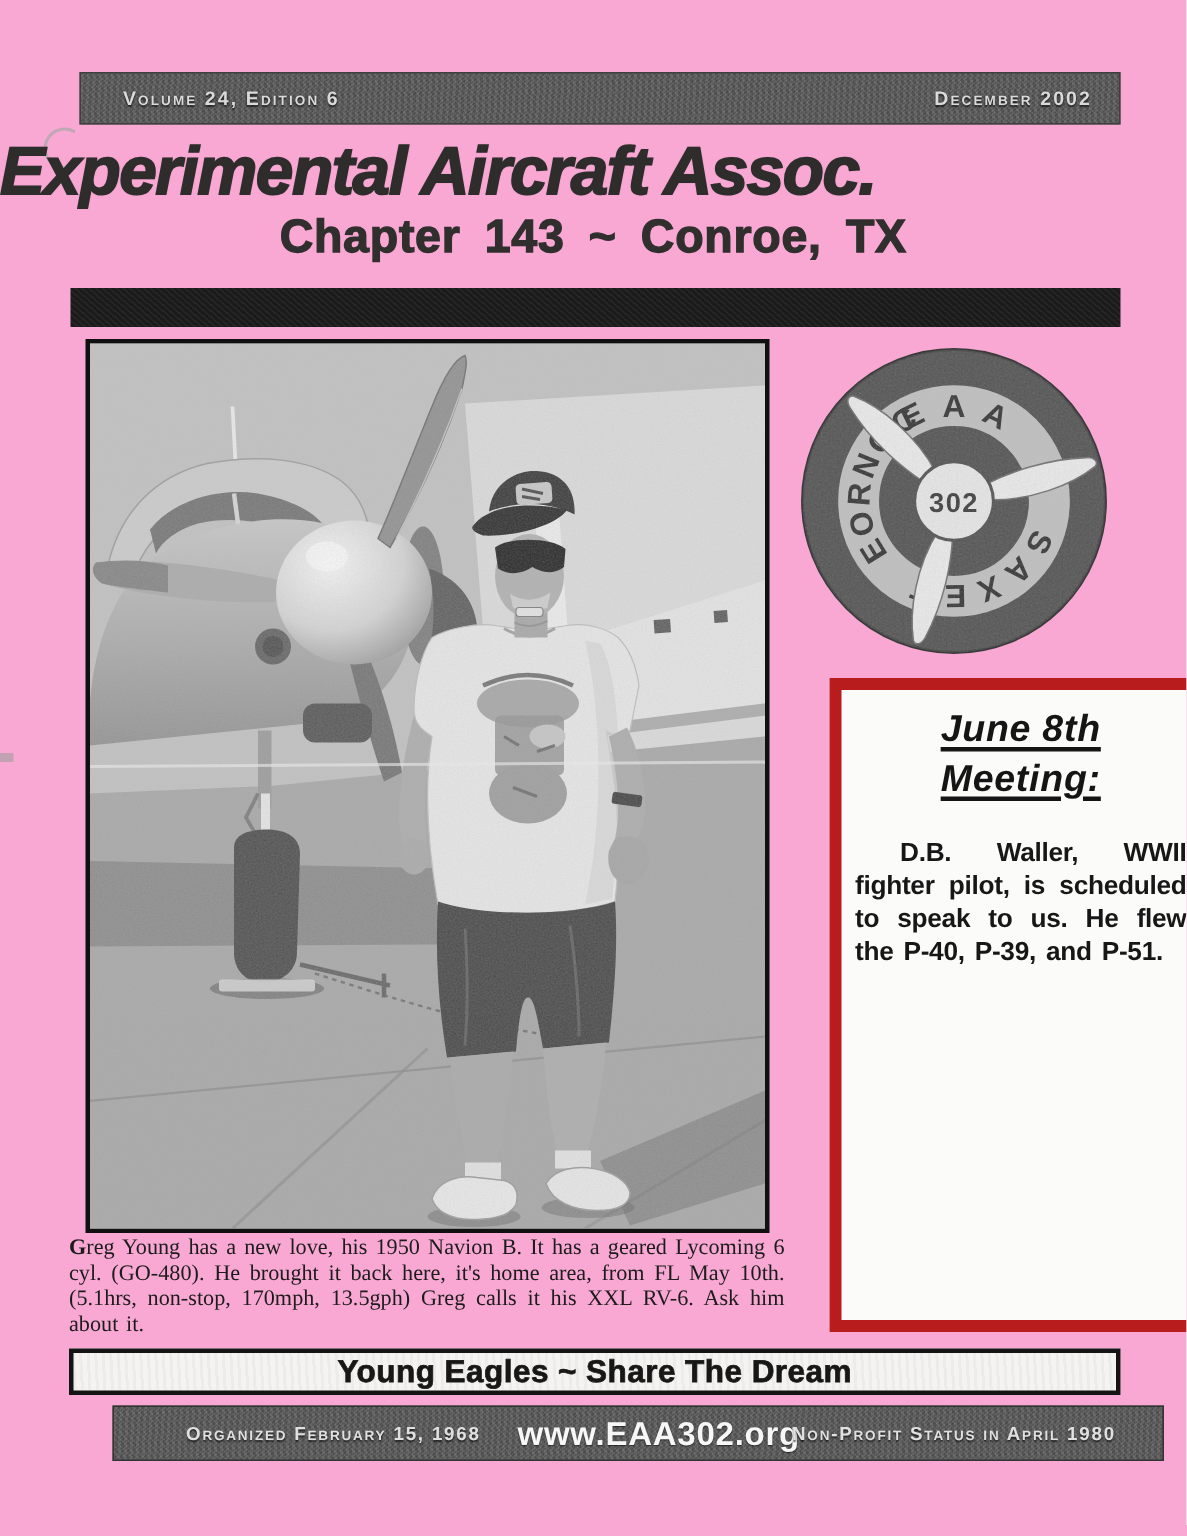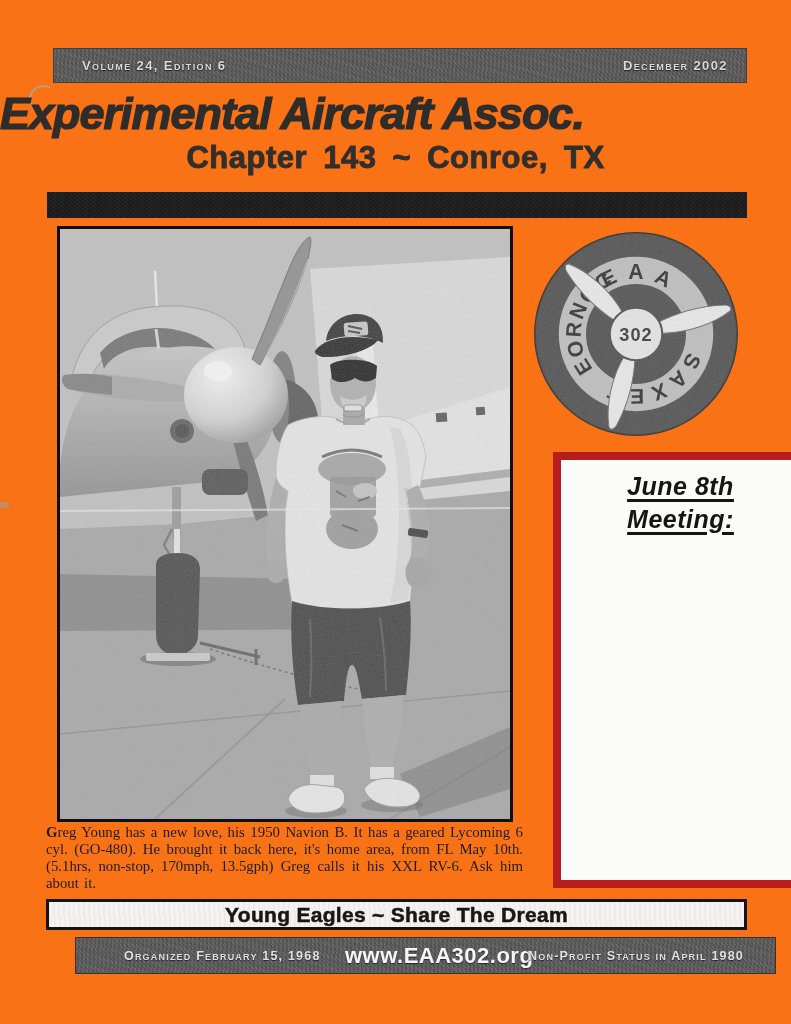--- a/index.html
+++ b/index.html
@@ -1,16 +1,16 @@
 <!DOCTYPE html>
 <html><head>
 <meta charset="utf-8">
 <style>
   html,body{margin:0;padding:0;background:#ffffff;}
-  .page{position:relative;width:791px;height:1024px;background:#f97316;overflow:hidden;
+  .page{position:relative;width:791px;height:1024px;background:#f9a8d4;overflow:hidden;
         font-family:"Liberation Sans",sans-serif;}
   
   .grainbar{background-color:#5c5c5c;background-image:
     repeating-linear-gradient(47deg, rgba(255,255,255,.08) 0 1px, transparent 1px 3px),
     repeating-linear-gradient(-39deg, rgba(0,0,0,.12) 0 1px, transparent 1px 2px),
     repeating-linear-gradient(93deg, rgba(255,255,255,.05) 0 2px, rgba(0,0,0,.06) 2px 4px);}
   .masthead{position:absolute;left:53px;top:48px;width:694px;height:35px;
     display:flex;align-items:center;justify-content:space-between;
     padding:0 18px 0 28px;box-sizing:border-box;border:1px solid #3f3f3f;}
   .masthead span{font-variant:small-caps;font-weight:bold;font-size:13px;letter-spacing:1.4px;
@@ -236,20 +236,21 @@
           <rect x="0" y="0" width="210" height="210" filter="url(#lgrain)" opacity=".45"></rect>
         </g>
     </svg>
   </div>
 
   <div class="meeting-box">
     <div class="meeting-h">
       <span>June 8th</span><br>
       <span>Meeting:</span>
     </div>
+    <p class="meeting-p mp1">D.B. Waller, WWII fighter pilot, is scheduled to speak to us.  He flew the P-40, P-39, and P-51.</p>
   </div>
 
   <p class="caption">Greg Young has a new love, his 1950 Navion B.  It has a geared Lycoming 6 cyl. (GO-480). He brought it back here, it's home area, from FL May 10th. (5.1hrs, non-stop, 170mph, 13.5gph)   Greg calls it his XXL RV-6.  Ask him about it.</p>
 
   <div class="banner">
     <span>Young Eagles ~ Share The Dream</span>
   </div>
 
   <div class="footer grainbar">
     <span class="f-left">Organized February 15, 1968</span>

